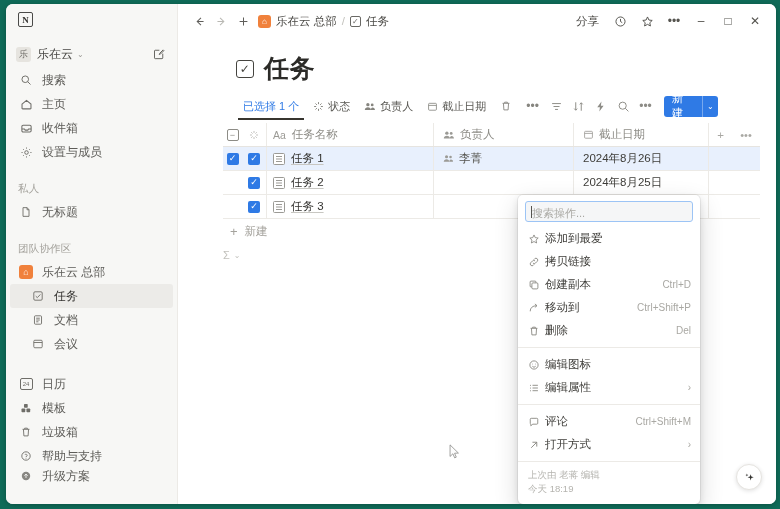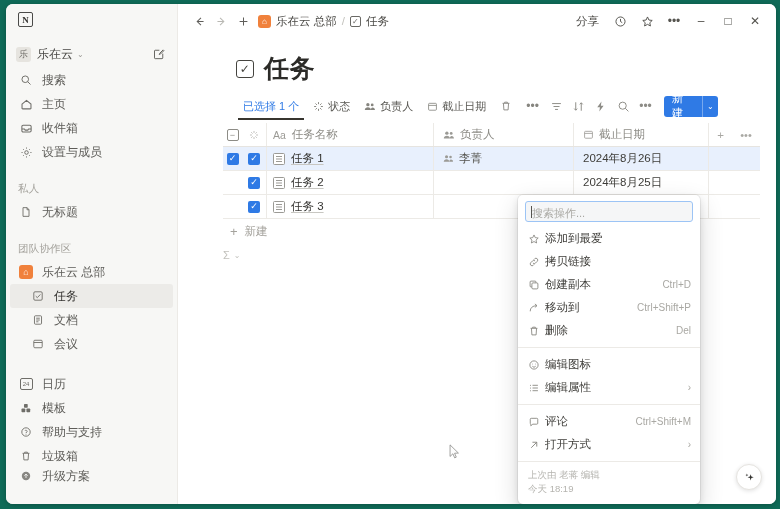--- a/index.html
+++ b/index.html
@@ -376,34 +376,34 @@
               <rect x="2" y="8.5" width="5" height="5" rx="1"></rect>
                 <rect x="8.6" y="8.5" width="5" height="5" rx="1"></rect>
               <rect x="5.3" y="2.6" width="5" height="5" rx="1"></rect>
             </svg>
           </span>
           <span class="lbl">模板</span>
         </div>
         <div class="nav-item">
           <span class="ico">
             <svg width="12" height="12" viewBox="0 0 16 16" fill="none" stroke="currentColor" stroke-width="1.2">
+              <path d="M3.4 4.4 H12.6 M6.2 4.2 V2.9 H9.8 V4.2 M4.6 4.4 L5.2 13.2 H10.8 L11.4 4.4"></path>
+            </svg>
+          </span>
+          <span class="lbl">垃圾箱</span>
+        </div>
+        <div class="nav-item">
+          <span class="ico">
+            <svg width="12" height="12" viewBox="0 0 16 16" fill="none" stroke="currentColor" stroke-width="1.2">
               <circle cx="8" cy="8" r="5.6"></circle>
                 <path d="M6.5 6.4 A1.6 1.6 0 1 1 8 8.8 V9.6"></path>
                 <circle cx="8" cy="11.3" r=".55" fill="currentColor" stroke="none"></circle>
             </svg>
           </span>
           <span class="lbl">帮助与支持</span>
-        </div>
-        <div class="nav-item">
-          <span class="ico">
-            <svg width="12" height="12" viewBox="0 0 16 16" fill="none" stroke="currentColor" stroke-width="1.2">
-              <path d="M3.4 4.4 H12.6 M6.2 4.2 V2.9 H9.8 V4.2 M4.6 4.4 L5.2 13.2 H10.8 L11.4 4.4"></path>
-            </svg>
-          </span>
-          <span class="lbl">垃圾箱</span>
         </div>
       </div>
 
       <div id="upgrade">
         <div class="nav-item">
           <span class="ico">
             <svg width="12" height="12" viewBox="0 0 16 16" fill="none" stroke="currentColor" stroke-width="1.2">
               <circle cx="8" cy="8" r="5.6" fill="currentColor" stroke="none" opacity=".82"></circle>
               <path d="M8 10.6 V5.6 M5.8 7.6 L8 5.4 L10.2 7.6" stroke="#f7f7f5"></path>
             </svg>

